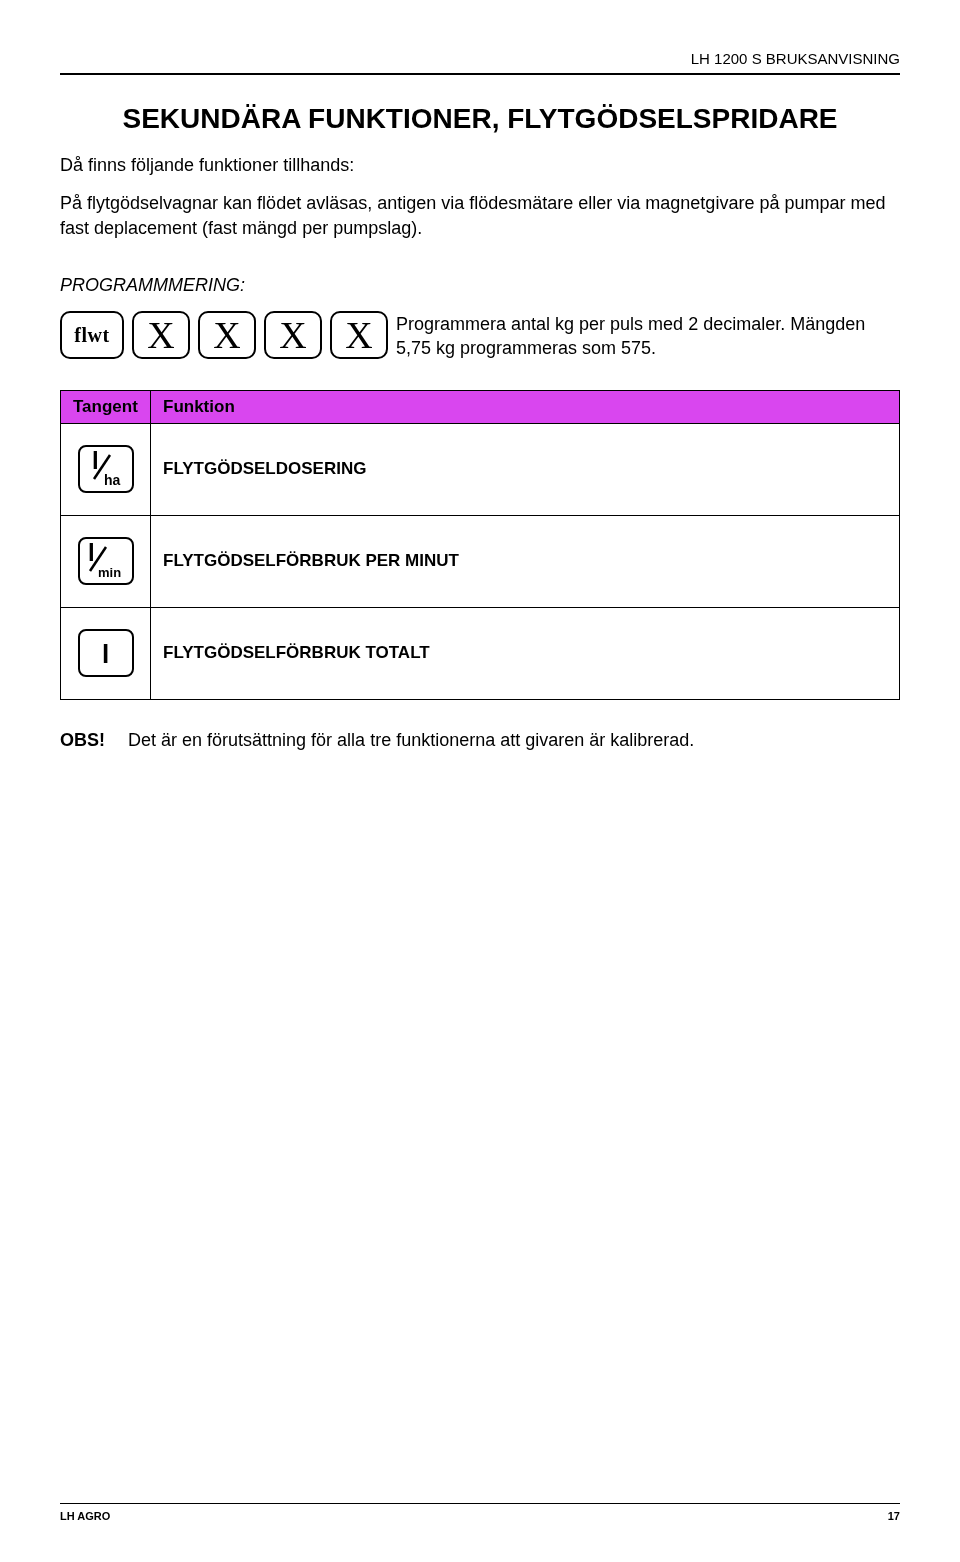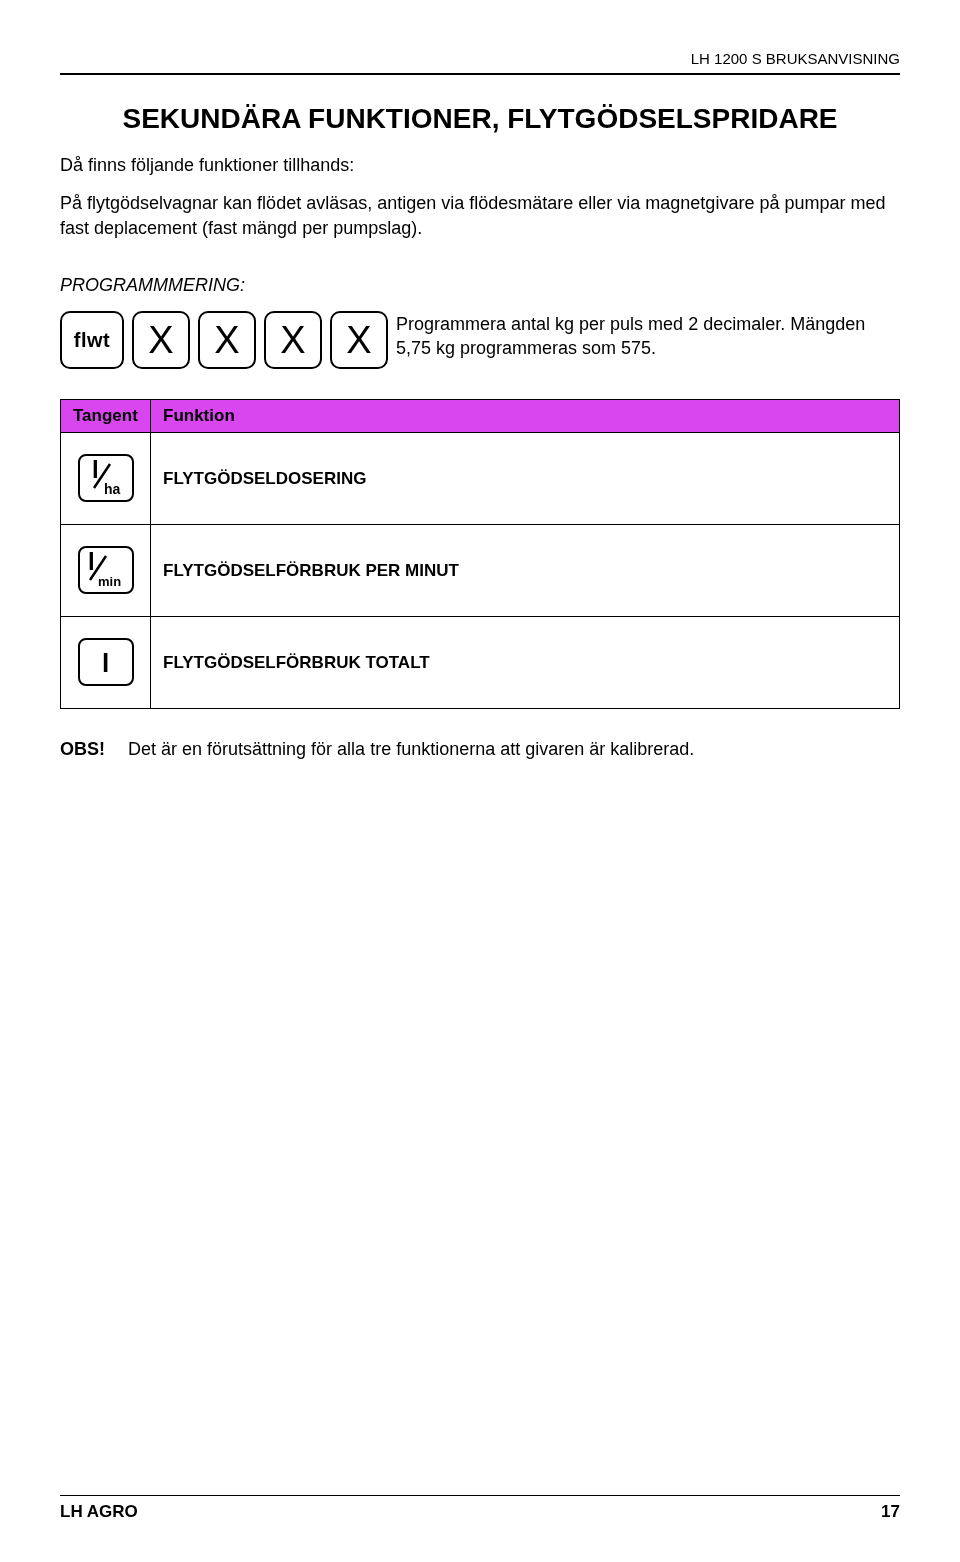--- a/index.html
+++ b/index.html
@@ -45,24 +45,24 @@
     gap: 8px;
     margin: 10px 0 30px 0;
   }
   .keycap {
     display: inline-flex;
     align-items: center;
     justify-content: center;
     border: 2px solid #000;
     border-radius: 10px;
     min-width: 64px;
-    height: 58px;
+    height: 48px;
     padding: 4px 6px;
     font-size: 32px;
-    font-family: Liberation Sans, sans-serif;
+    font-family: Liberation Serif, serif;
     font-weight: normal;
     background: #fff;
     flex-shrink: 0;
   }
   .keycap.small-text {
     font-size: 20px;
     font-weight: bold;
     min-width: 64px;
     letter-spacing: 0.5px;
   }
@@ -121,21 +121,21 @@
   .obs-row .lbl { font-weight: bold; white-space: nowrap; }
   .footer {
     position: absolute;
     bottom: 40px;
     left: 60px;
     right: 60px;
     border-top: 1.5px solid #000;
     padding-top: 6px;
     display: flex;
     justify-content: space-between;
-    font-size: 17px;
+    font-size: 11px;
     font-weight: bold;
   }
 </style>
 </head>
 <body>
 
 <div class="page">
 
   <div class="header-right">
     <span>LH 1200 S BRUKSANVISNING</span>

